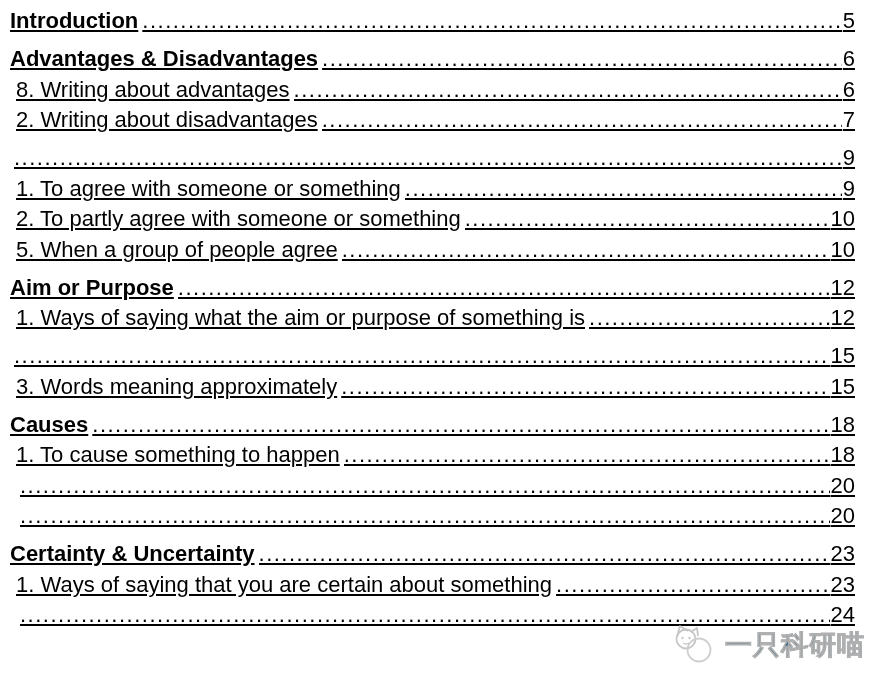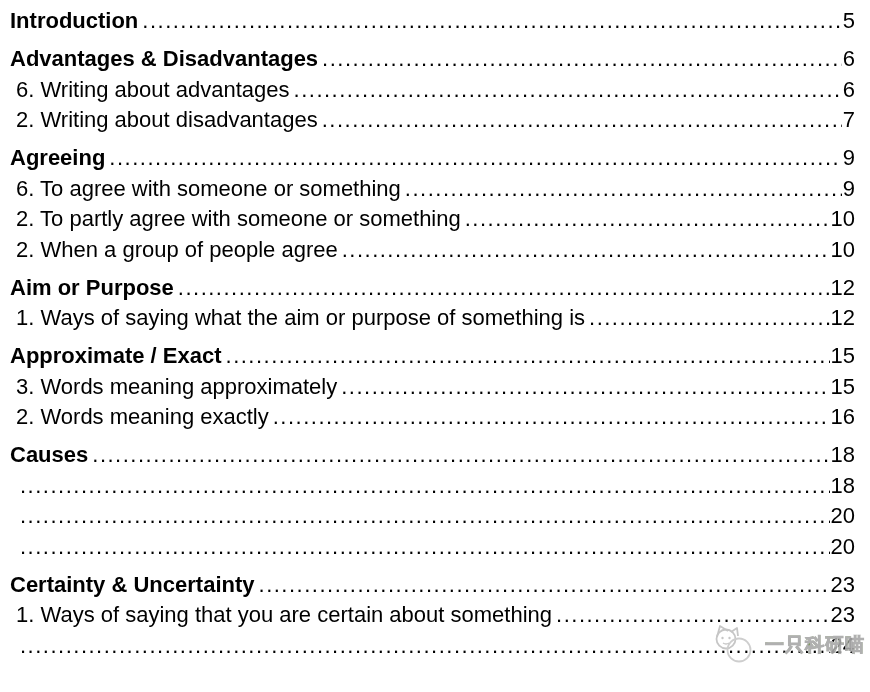--- a/index.html
+++ b/index.html
@@ -5,21 +5,21 @@
   html, body { margin:0; padding:0; }
   body {
     width:870px; height:692px;
     background:#ffffff;
     font-family:"Liberation Sans", sans-serif;
     color:#000;
     position:relative;
     overflow:hidden;
   }
   .toc { padding:6px 15px 0 10px; }
-  .section { margin:0; }
+  .section { margin:0;text-decoration:underline; }
   .toc > .section:not(:first-child) { margin-top:7.5px; }
   .row {
     display:flex;
     align-items:baseline;
     height:30.5px;
     line-height:30.5px;
     font-size:22px;
   }
   .row.heading { font-weight:bold; }
   .row.sub { padding-left:6px; }
@@ -42,24 +42,24 @@
     right:5px;
     top:624px;
     height:42px;
     display:flex;
     align-items:center;
     z-index:3;
     pointer-events:none;
   }
   .wm-icon { margin-right:2px; opacity:0.85; }
   .wm-text {
-    font-size:19px;
+    font-size:27px;
     font-weight:bold;
     letter-spacing:1px;
-    color:#4d7c0f;
+    color:#0c4a6e;
     -webkit-text-stroke:0.8px #a8a8a8;
     text-shadow:1px 1px 0 #ffffff;
     opacity:0.9;
   }
 </style>
 </head>
 <body>
 
 <div class="toc">
 
@@ -71,92 +71,86 @@
     </div>
   </div>
 
   <div class="section">
     <div class="row heading">
       <span class="t">Advantages &amp; Disadvantages</span>
       <span class="dots"></span>
       <span class="pg">6</span>
     </div>
     <div class="row sub">
-      <span class="t">6. Writing about advantages</span>
+      <span class="t">8. Writing about advantages</span>
       <span class="dots"></span>
       <span class="pg">6</span>
     </div>
     <div class="row sub">
       <span class="t">2. Writing about disadvantages</span>
       <span class="dots"></span>
       <span class="pg">7</span>
     </div>
   </div>
 
   <div class="section">
     <div class="row heading">
-      <span class="t">Agreeing</span>
       <span class="dots"></span>
       <span class="pg">9</span>
     </div>
     <div class="row sub">
-      <span class="t">6. To agree with someone or something</span>
+      <span class="t">1. To agree with someone or something</span>
       <span class="dots"></span>
       <span class="pg">9</span>
     </div>
     <div class="row sub">
       <span class="t">2. To partly agree with someone or something</span>
       <span class="dots"></span>
       <span class="pg">10</span>
     </div>
     <div class="row sub">
-      <span class="t">2. When a group of people agree</span>
+      <span class="t">5. When a group of people agree</span>
       <span class="dots"></span>
       <span class="pg">10</span>
     </div>
   </div>
 
   <div class="section">
     <div class="row heading">
       <span class="t">Aim or Purpose</span>
       <span class="dots"></span>
       <span class="pg">12</span>
     </div>
     <div class="row sub">
       <span class="t">1. Ways of saying what the aim or purpose of something is</span>
       <span class="dots"></span>
       <span class="pg">12</span>
     </div>
   </div>
 
   <div class="section">
     <div class="row heading">
-      <span class="t">Approximate / Exact</span>
       <span class="dots"></span>
       <span class="pg">15</span>
     </div>
     <div class="row sub">
       <span class="t">3. Words meaning approximately</span>
       <span class="dots"></span>
       <span class="pg">15</span>
-    </div>
-    <div class="row sub">
-      <span class="t">2. Words meaning exactly</span>
-      <span class="dots"></span>
-      <span class="pg">16</span>
     </div>
   </div>
 
   <div class="section">
     <div class="row heading">
       <span class="t">Causes</span>
       <span class="dots"></span>
       <span class="pg">18</span>
     </div>
     <div class="row sub">
+      <span class="t">1. To cause something to happen</span>
       <span class="dots"></span>
       <span class="pg">18</span>
     </div>
     <div class="row sub">
       <span class="dots"></span>
       <span class="pg">20</span>
     </div>
     <div class="row sub">
       <span class="dots"></span>
       <span class="pg">20</span>

